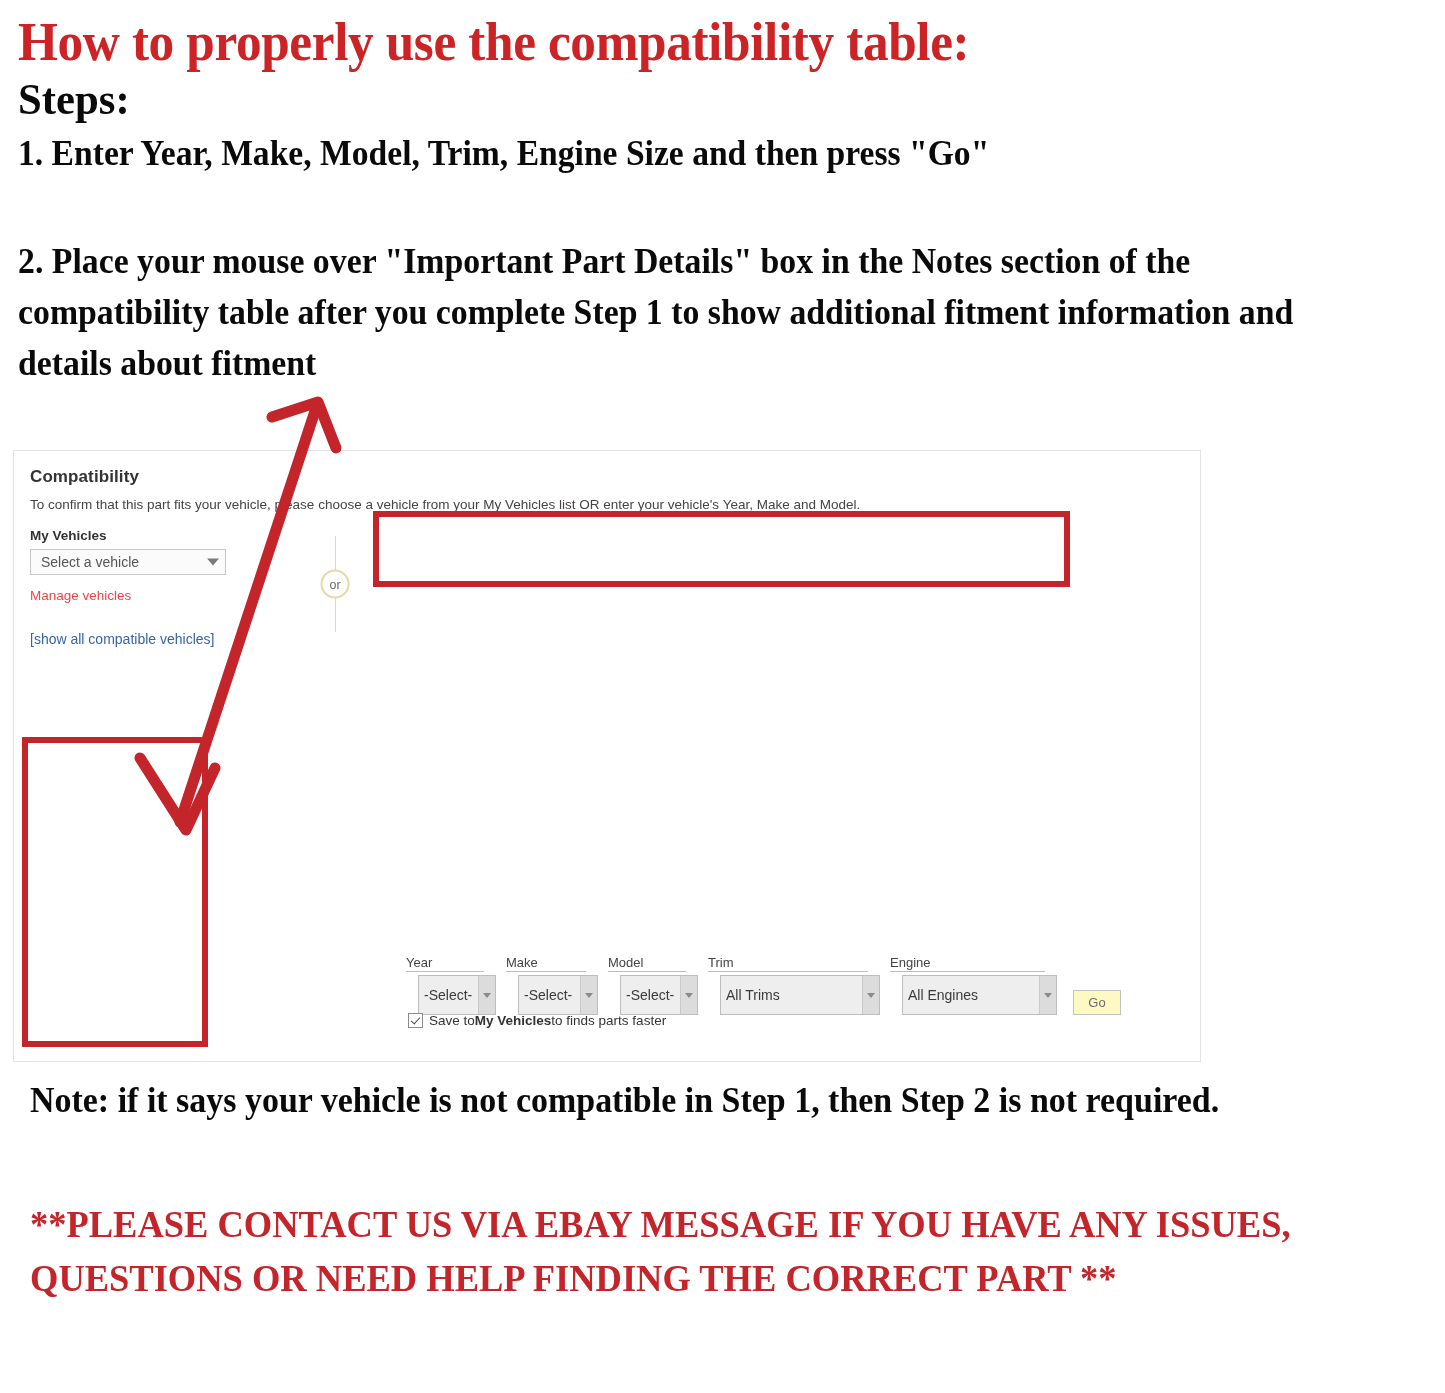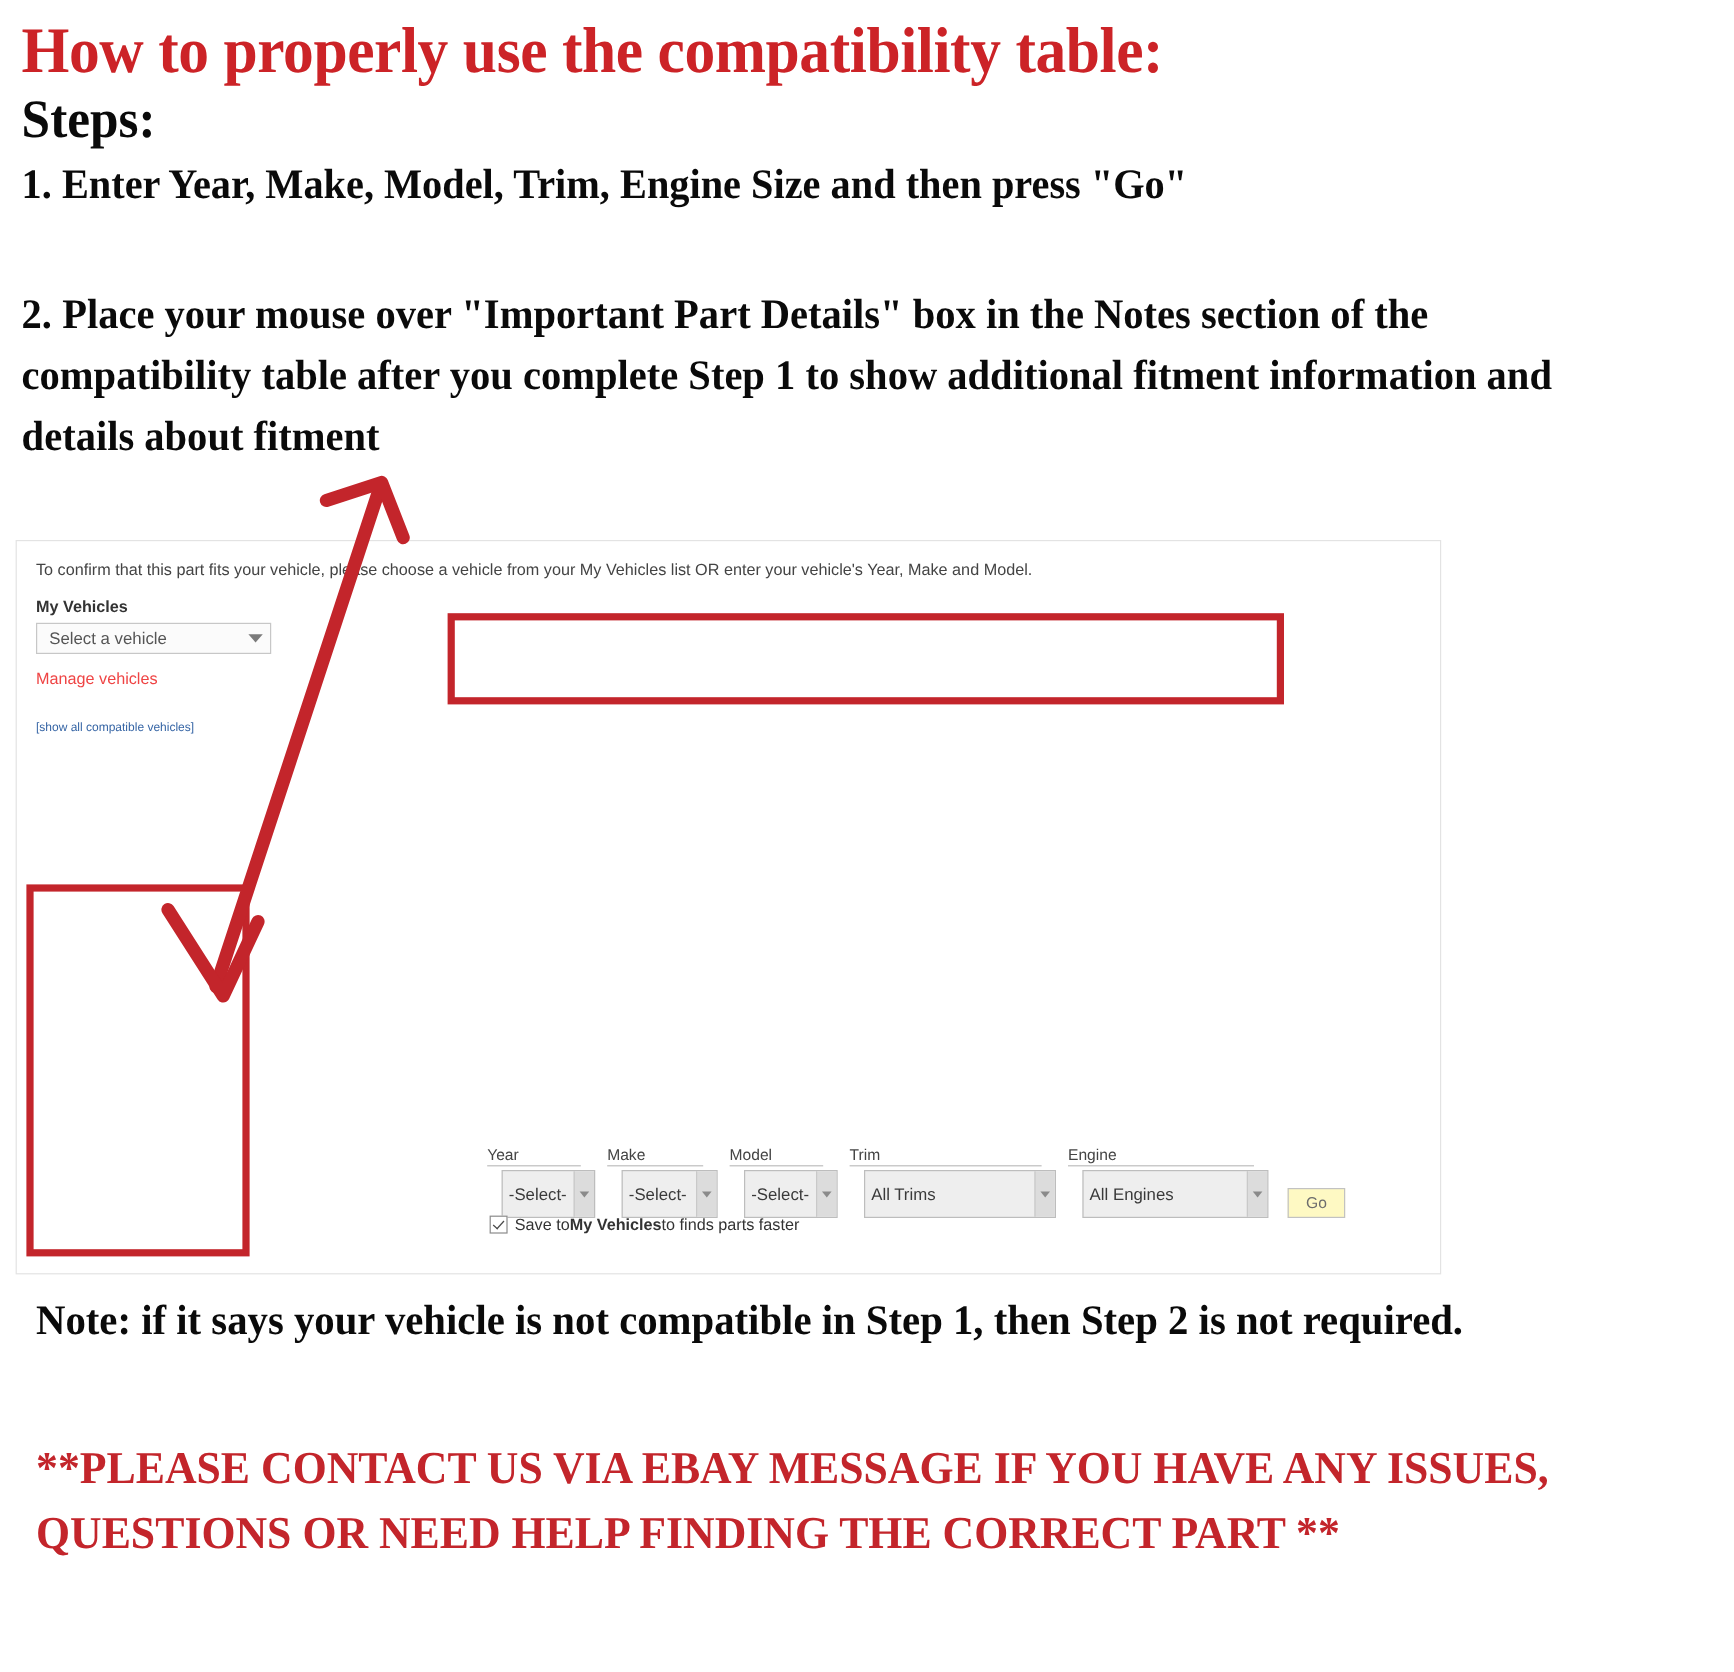--- a/index.html
+++ b/index.html
@@ -132,21 +132,21 @@
     border-top: 7px solid #7b7b7b;
   }
   .link-blue {
     color: #ef4444;
     font-size: 13.5px;
     margin-top: 13px;
     cursor: pointer;
   }
   .link-blue2 {
     color: #3665a5;
-    font-size: 10px;
+    font-size: 14px;
     margin-top: 28px;
     cursor: pointer;
   }
 
   
   .or-wrap {
     flex: 0 0 90px;
     width: 90px;
     position: relative;
     height: 96px;
@@ -343,33 +343,38 @@
 
 <div class="instr">
   <div class="title-red">How to properly use the compatibility table:</div>
   <div class="steps-label">Steps:</div>
   <div class="step-line">1. Enter Year, Make, Model, Trim, Engine Size and then press "Go"</div>
   <div class="step-block">2. Place your mouse over "Important Part Details" box in the Notes section of the compatibility table after you complete Step 1 to show additional fitment information and details about fitment</div>
 </div>
 
 <div class="panel">
   <div class="panel-inner">
+    <div class="compat-h">Compatibility</div>
     <div class="compat-sub">To confirm that this part fits your vehicle, please choose a vehicle from your My Vehicles list OR enter your vehicle's Year, Make and Model.</div>
 
     <div class="row-flex">
       <div class="myveh">
         <div class="myveh-label">My Vehicles</div>
         <div class="sel-big">
           <span>Select a vehicle</span>
           <span class="caret"></span>
         </div>
         <div class="link-blue">Manage vehicles</div>
         <div class="link-blue2">[show all compatible vehicles]</div>
       </div>
 
+      <div class="or-wrap">
+        <div class="or-line"></div>
+        <div class="or-circle">or</div>
+      </div>
     </div>
   </div>
 
   <div class="finder">
     <div class="fld">
       <div class="fld-label lbl-year">Year</div>
       <div class="fld-sel w-year">
         <span>-Select-</span>
         <span class="arrowbox">
             <i></i>

